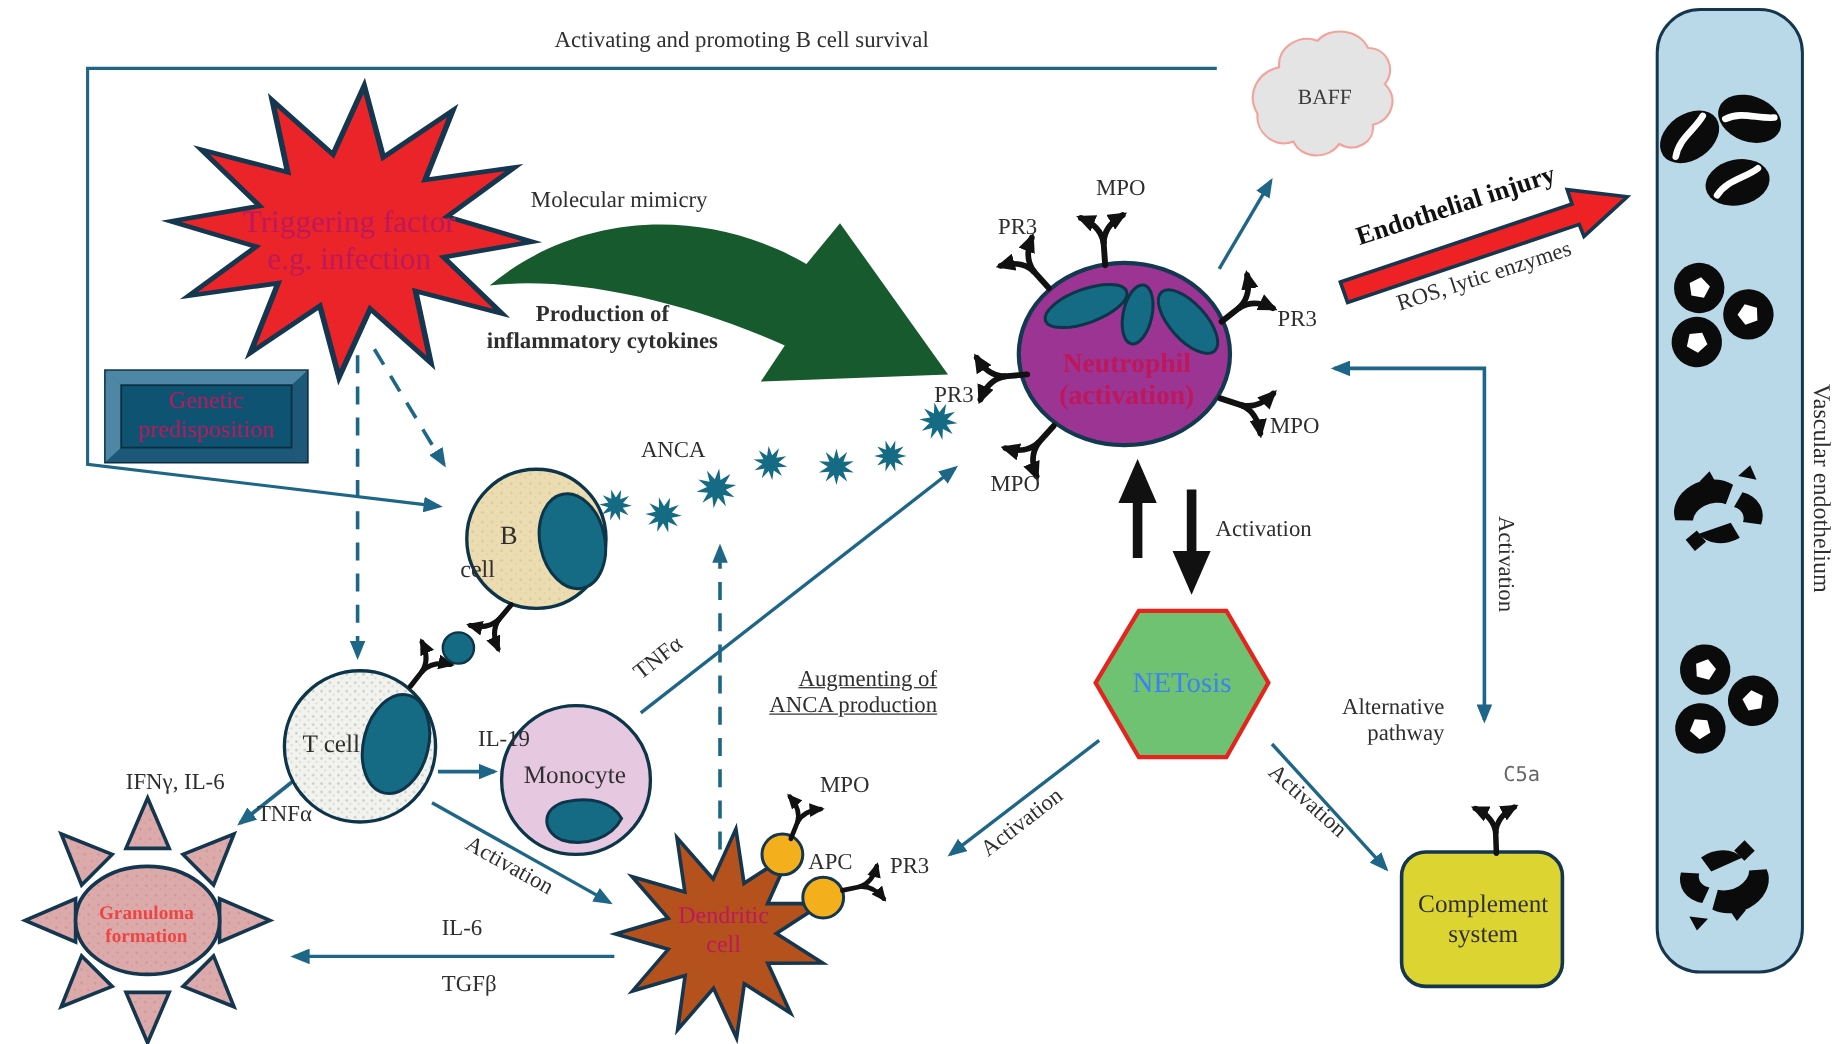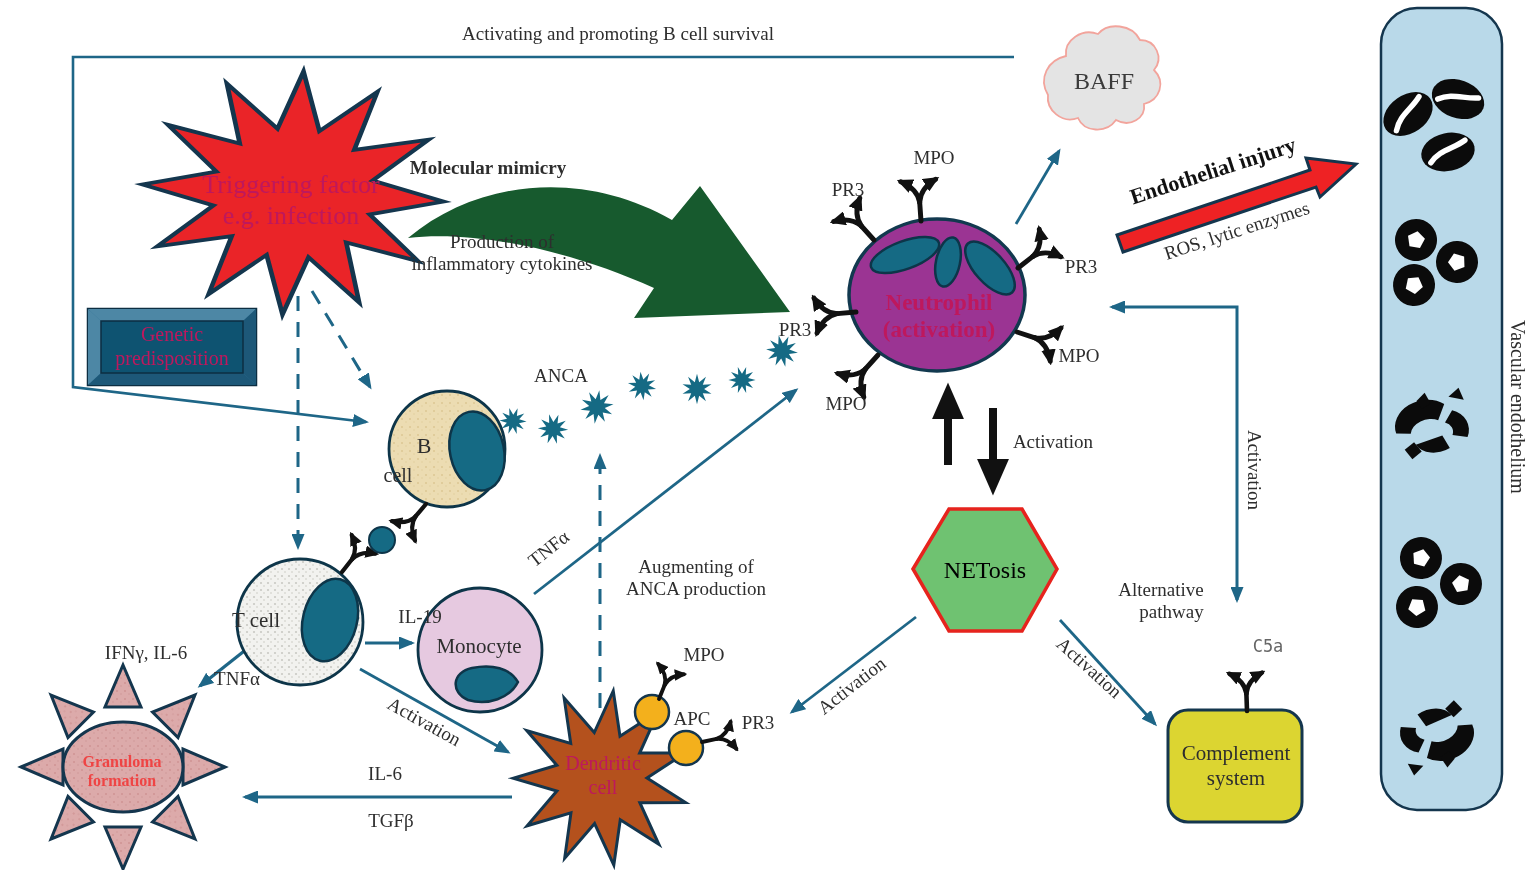--- a/index.html
+++ b/index.html
@@ -195,59 +195,59 @@
   </g>
 
   <polygon points="913,569 949,509 1022,509 1057,569 1022,631 949,631" fill="#6fc271" stroke="#e6231d" stroke-width="3.5"></polygon>
 
   <rect x="1168" y="710" width="134" height="112" rx="20" fill="#dcd531" stroke="#14364e" stroke-width="3"></rect>
   <use href="#yrec" transform="translate(1247,711) rotate(-2) scale(1.35)"></use>
 </svg>
 
 <div class="lbl" style="left:618px;top:34px;">Activating and promoting B cell survival</div>
 
-<div class="lbl" style="left:488px;top:168px;font-weight:bold;">Molecular mimicry</div>
-<div class="lbl" style="left:502px;top:253px;">Production of
+<div class="lbl" style="left:516px;top:168px;">Molecular mimicry</div>
+<div class="lbl" style="left:502px;top:274px;font-weight:bold;">Production of
 inflammatory cytokines</div>
 
 <div class="lbl w" style="left:291px;top:201px;font-size:26px;">Triggering factor
 e.g. infection</div>
 <div class="lbl w" style="left:172px;top:347px;font-size:20px;">Genetic
 predisposition</div>
-<div class="lbl" style="left:1104px;top:81px;font-size:24px;color:#3a3a3a;">BAFF</div>
+<div class="lbl" style="left:1104px;top:81px;font-size:18px;color:#3a3a3a;">BAFF</div>
 
 <div class="lbl w b" style="left:939px;top:316px;font-size:23px;">Neutrophil
 (activation)</div>
 
 <div class="lbl b" style="left:1213px;top:171px;font-size:22px;color:#111;transform:translate(-50%,-50%) rotate(-18deg);">Endothelial injury</div>
 <div class="lbl" style="left:1237px;top:231px;transform:translate(-50%,-50%) rotate(-18deg);">ROS, lytic enzymes</div>
 
 <div class="lbl vert" style="left:1517px;top:407px;font-size:20px;">Vascular endothelium</div>
 
 <div class="lbl" style="left:561px;top:376px;text-align:center;">ANCA</div>
 <div class="lbl" style="left:424px;top:446px;font-size:22px;">B</div>
 <div class="lbl" style="left:398px;top:476px;font-size:20px;">cell</div>
-<div class="lbl" style="left:256px;top:620px;font-size:21px;text-align:center;">T cell</div>
+<div class="lbl" style="left:276px;top:620px;font-size:21px;text-align:center;">T cell</div>
 <div class="lbl" style="left:479px;top:646px;font-size:21px;text-align:right;">Monocyte</div>
 <div class="lbl w" style="left:603px;top:776px;font-size:20px;">Dendritic
 cell</div>
 <div class="lbl b" style="left:122px;top:772px;font-size:16px;color:#ef4444;">Granuloma
 formation</div>
-<div class="lbl" style="left:985px;top:570px;font-size:24px;color:#000000;">NETosis</div>
+<div class="lbl" style="left:985px;top:570px;font-size:24px;color:#3b82f6;">NETosis</div>
 <div class="lbl" style="left:1236px;top:766px;font-size:21px;">Complement
 system</div>
 
 <div class="lbl" style="left:420px;top:617px;">IL-19</div>
 <div class="lbl" style="left:146px;top:653px;">IFNγ, IL-6</div>
 <div class="lbl" style="left:237px;top:679px;">TNFα</div>
 <div class="lbl" style="left:549px;top:549px;transform:translate(-50%,-50%) rotate(-38deg);">TNFα</div>
 <div class="lbl" style="left:424px;top:722px;transform:translate(-50%,-50%) rotate(29deg);">Activation</div>
 <div class="lbl" style="left:385px;top:774px;">IL-6</div>
 <div class="lbl" style="left:391px;top:821px;">TGFβ</div>
-<div class="lbl" style="left:696px;top:578px;text-align:center;">Augmenting of
+<div class="lbl" style="left:711px;top:578px;text-align:right;text-decoration:underline;">Augmenting of
 ANCA production</div>
 <div class="lbl" style="left:1053px;top:442px;">Activation</div>
 <div class="lbl" style="left:852px;top:686px;transform:translate(-50%,-50%) rotate(-38deg);">Activation</div>
 <div class="lbl" style="left:1089px;top:668px;transform:translate(-50%,-50%) rotate(42deg);">Activation</div>
 <div class="lbl" style="left:1161px;top:601px;text-align:right;">Alternative
 pathway</div>
 <div class="lbl" style="left:1254px;top:470px;transform:translate(-50%,-50%) rotate(90deg);">Activation</div>
 <div class="lbl mono" style="left:1268px;top:646px;font-size:17px;">C5a</div>
 
 <div class="lbl" style="left:934px;top:158px;">MPO</div>

